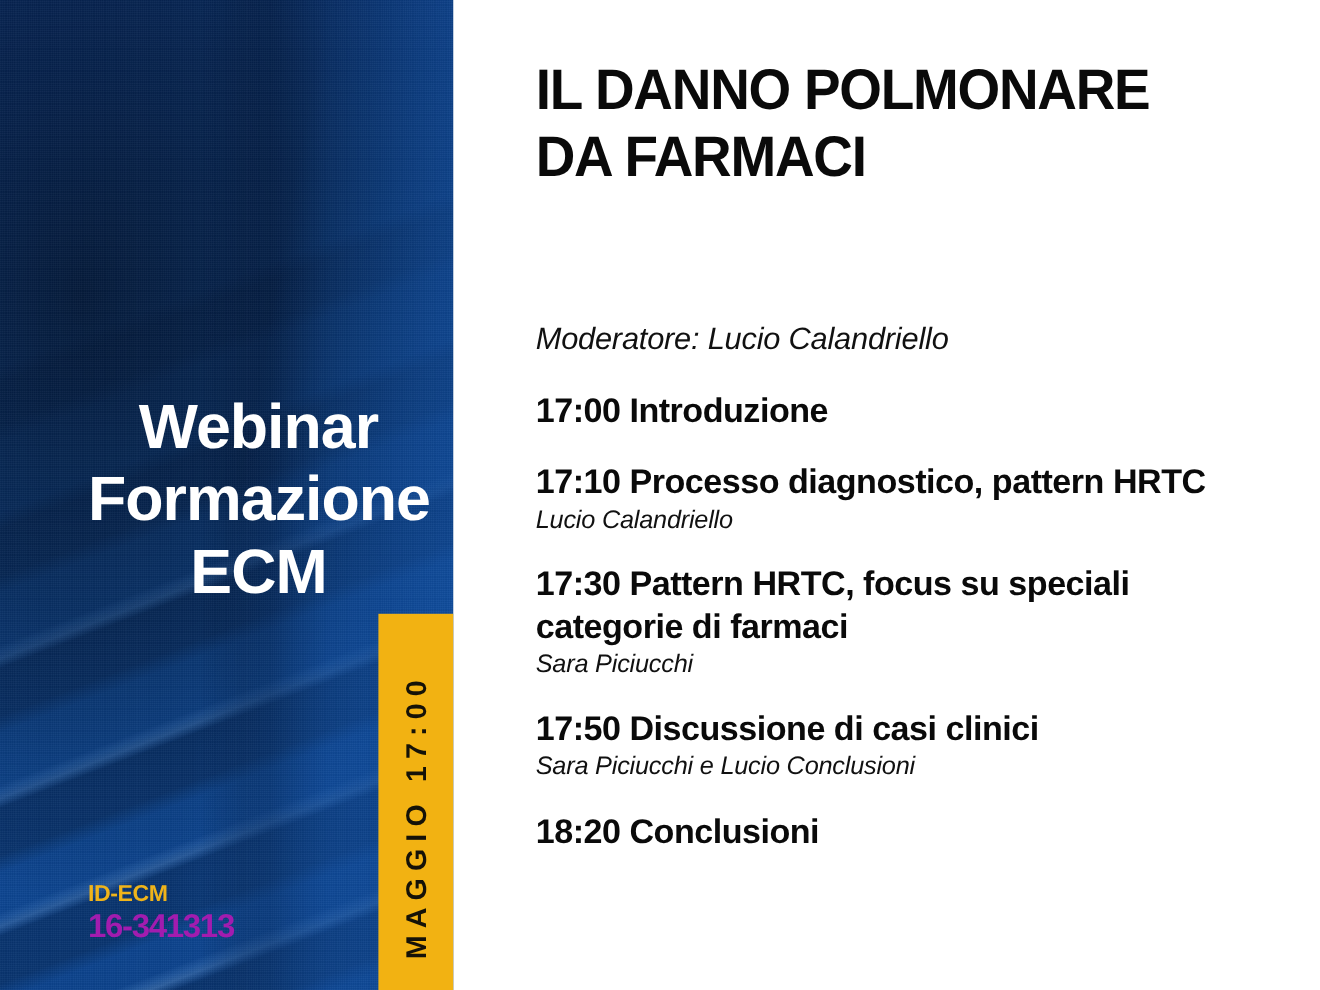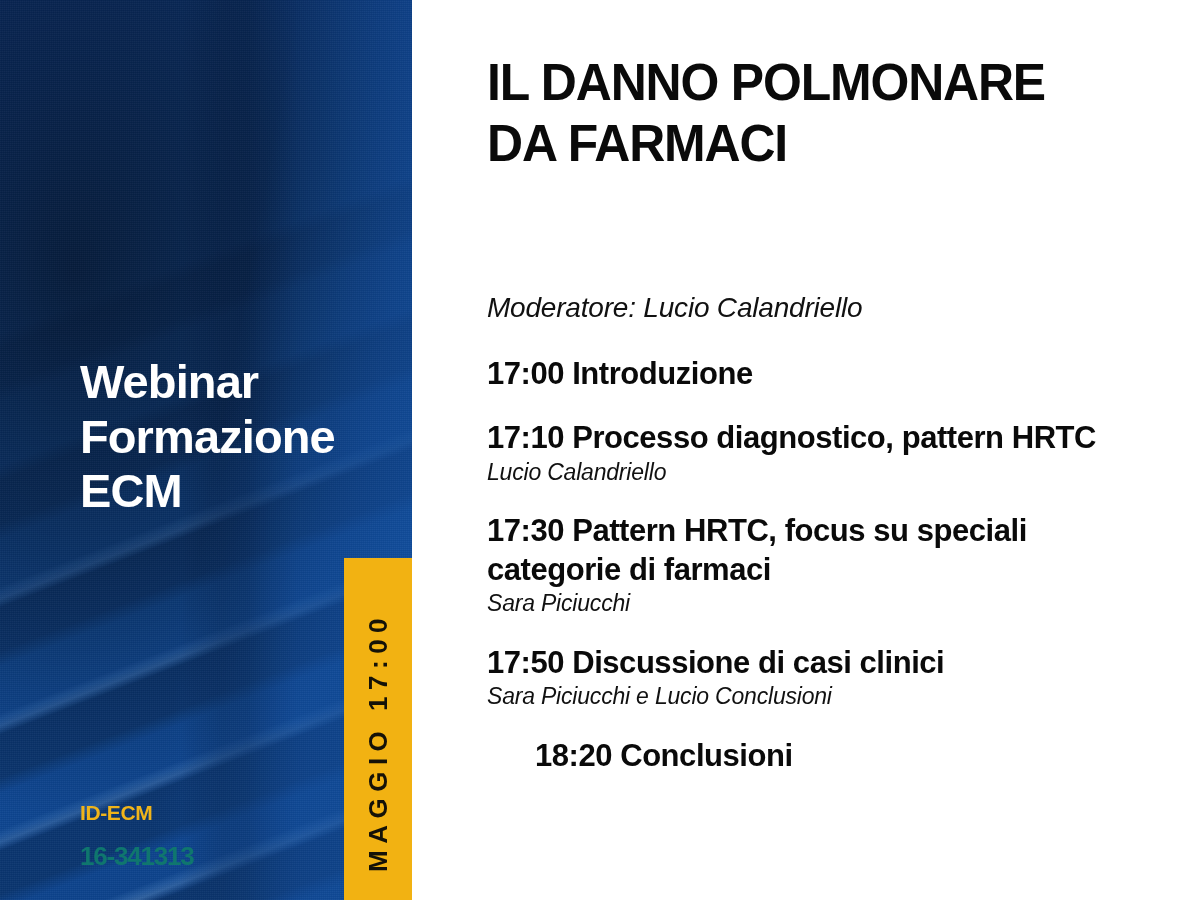--- a/index.html
+++ b/index.html
@@ -82,50 +82,51 @@
 
   
   .webinar-heading {
     position: absolute;
     left: 80px;
     top: 355px;
     width: 310px;
     color: #ffffff;
     font-family: "Liberation Sans", sans-serif;
     font-weight: bold;
-    font-size: 47px;
+    font-size: 57px;
     line-height: 1.16;
     letter-spacing: -0.9px;
     z-index: 4;
+    text-align: center;
   }
   .webinar-heading span { display: block; white-space: nowrap; }
 
   
   .idecm-block {
     position: absolute;
     left: 80px;
     top: 802px;
     z-index: 4;
   }
   .idecm-label {
     color: #f0b41a;
     font-family: "Liberation Sans", sans-serif;
     font-weight: bold;
     font-size: 21px;
     letter-spacing: -0.4px;
     line-height: 1.05;
   }
   .idecm-value {
-    color: #0f766e;
-    font-family: "Liberation Sans", sans-serif;
-    font-weight: bold;
-    font-size: 26px;
+    color: #a21caf;
+    font-family: "Liberation Sans", sans-serif;
+    font-weight: bold;
+    font-size: 30px;
     letter-spacing: -1.2px;
     line-height: 1.1;
-    margin-top: 18px;
+    margin-top: 2px;
   }
 
   
   .date-strip {
     position: absolute;
     left: 344px;
     top: 558px;
     width: 68px;
     height: 342px;
     background: #f2b212;
@@ -190,21 +191,21 @@
     font-style: italic;
     font-weight: normal;
     font-size: 28px;
     color: #111111;
     letter-spacing: -0.2px;
     line-height: 1.25;
     margin-bottom: 30px;
   }
 
   .agenda-item { margin-bottom: 26px; }
-  .agenda-item:last-child { margin-bottom: 0; margin-left: 48px; }
+  .agenda-item:last-child { margin-bottom: 0; }
 
   .agenda-title {
     font-family: "Liberation Sans", sans-serif;
     font-weight: bold;
     font-size: 31px;
     color: #0a0a0a;
     line-height: 1.24;
     letter-spacing: -0.45px;
   }
   .agenda-speaker {

